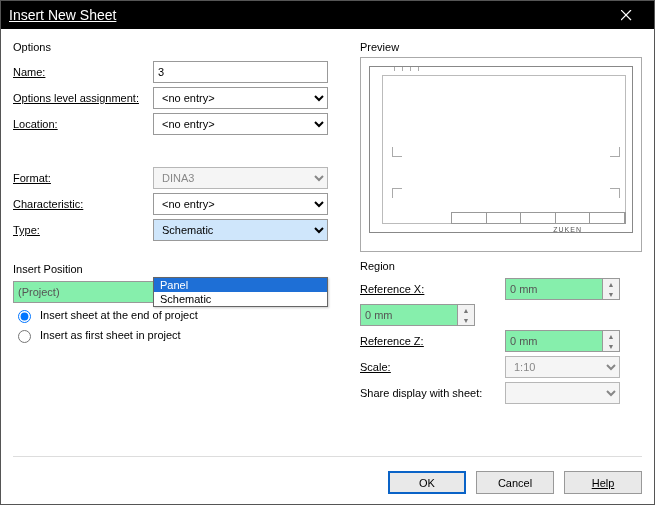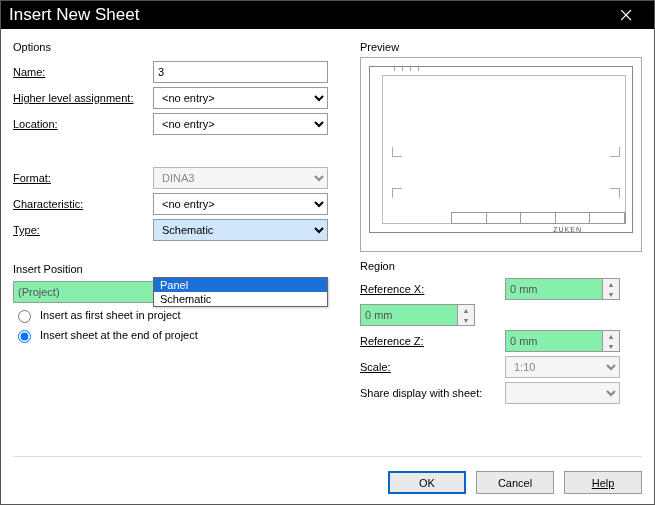--- a/index.html
+++ b/index.html
@@ -1,19 +1,19 @@
 <!DOCTYPE html>
 <html><head>
 <meta charset="utf-8">
 <style>
 * { box-sizing: border-box; font-family: "Segoe UI", Tahoma, sans-serif; font-size: 11px; }
 body { margin: 0; background: #888; }
 .win { width: 655px; height: 505px; background: #fff; border: 1px solid #555; position: relative; }
 .titlebar { height: 28px; background: #000; color: #fff; display: flex; align-items: center; padding: 0 8px; }
-.titlebar .title { flex: 1; font-size: 17px; }
+.titlebar .title { flex: 1; font-size: 14px; text-decoration: underline; }
 .closebtn { width: 40px; height: 28px; display: flex; align-items: center; justify-content: center; cursor: pointer; }
 .closebtn svg { stroke: #fff; }
 .body { position: absolute; top: 28px; left: 0; right: 0; bottom: 0; padding: 12px; border-radius: 30px; }
 fieldset { border: 1px solid #ddd; margin: 0 0 8px 0; padding: 8px 10px; }
 legend { padding: 0 4px; color: #000; }
 .row { display: flex; align-items: center; margin: 4px 0; }
 .lbl { width: 140px; text-decoration: underline; text-decoration-color: #000; }
 .lbl.nou { text-decoration: none; }
 .lbl span.u { text-decoration: underline; }
 input[type=text], select, .ro { height: 22px; border: 1px solid #999; padding: 0 4px; background: #fff; }
@@ -61,21 +61,21 @@
   <div class="body">
     <div class="cols">
       <div class="left">
         <fieldset style="border:none; padding:0;">
           <legend style="padding:0 0 4px 0;">Options</legend>
           <div class="row">
             <div class="lbl"><span>Name:</span></div>
             <input type="text" class="w170" value="3" style="">
           </div>
           <div class="row">
-            <div class="lbl"><span>Higher level assignment:</span></div>
+            <div class="lbl"><span>Options level assignment:</span></div>
             <select class="w170"><option>&lt;no entry&gt;</option></select>
           </div>
           <div class="row">
             <div class="lbl"><span>Location:</span></div>
             <select class="w170"><option>&lt;no entry&gt;</option></select>
           </div>
           <div style="height:24px"></div>
           <div class="row">
             <div class="lbl"><span>Format:</span></div>
             <select class="w170 ro" disabled=""><option>DINA3</option></select>
@@ -91,26 +91,26 @@
               <div class="opt sel">Panel</div>
               <div class="opt">Schematic</div>
             </div>
           </div>
         </fieldset>
 
         <div style="height:10px"></div>
         <div style="margin-bottom:6px;">Insert Position</div>
         <div class="ro" style="width:312px; height:22px;">(Project)</div>
         <label class="radio">
+          <input type="radio" name="ip" checked="" style="">
+          <span>Insert sheet at the end of project</span>
+        </label>
+        <label class="radio">
           <input type="radio" name="ip" style="">
           <span>Insert as first sheet in project</span>
-        </label>
-        <label class="radio">
-          <input type="radio" name="ip" checked="" style="">
-          <span>Insert sheet at the end of project</span>
         </label>
       </div>
 
       <div class="right">
         <div style="margin-bottom:4px;">Preview</div>
         <div class="previewbox">
           <div class="sheetframe">
             <div class="inner1"></div>
             <div class="tick" style="left:24px"></div>
               <div class="tick" style="left:32px"></div>

